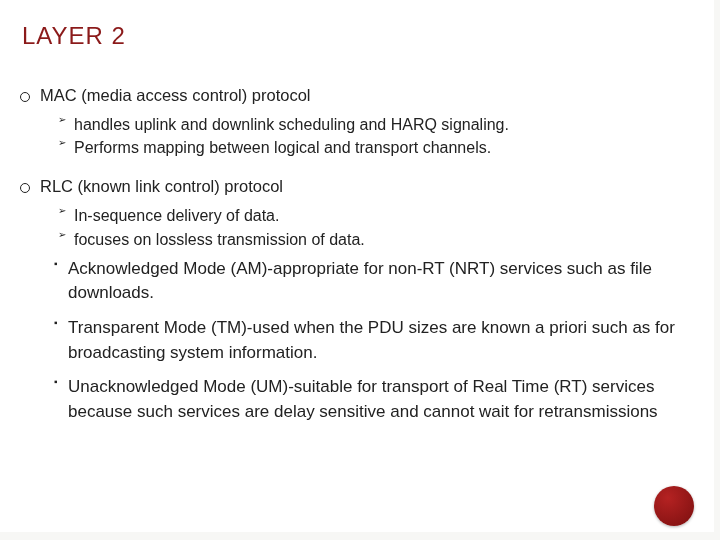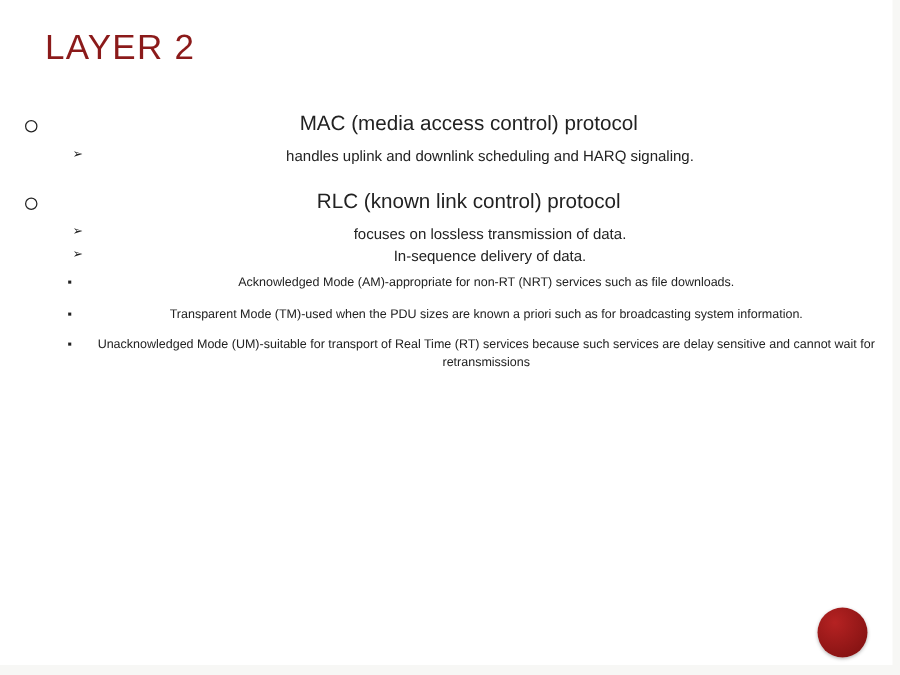--- a/index.html
+++ b/index.html
@@ -13,42 +13,42 @@
     overflow: hidden;
   }
   .slide {
     position: absolute;
     left: 0; top: 0; right: 0; bottom: 0;
     padding: 22px 10px 10px 22px;
   }
   .title {
     color: #8b1a1a;
     font-variant: small-caps;
-    font-size: 28px;
+    font-size: 24px;
     font-weight: 400;
     letter-spacing: 1px;
-    margin: 0 0 36px 14px;
+    margin: 0 0 36px 0;
   }
   ul.top { list-style: none; padding: 0; margin: 0 0 0 -2px; }
-  ul.top > li { padding-left: 20px; margin-bottom: 18px; position: relative; font-size: 16.5px; color: #222; text-align: center; }
+  ul.top > li { padding-left: 20px; margin-bottom: 18px; position: relative; font-size: 16.5px; color: #222; }
   ul.top > li::before {
     content: "";
     position: absolute; left: 0; top: 6px;
     width: 8px; height: 8px;
     border: 1.5px solid #222; border-radius: 50%;
   }
   ul.arrow { list-style: none; padding: 0; margin: 8px 0 0 18px; }
-  ul.arrow > li { position: relative; padding-left: 16px; font-size: 12px; color: #222; line-height: 1.45; }
+  ul.arrow > li { position: relative; padding-left: 16px; font-size: 16px; color: #222; line-height: 1.45; }
   ul.arrow > li::before {
     content: "\27A2"; 
     position: absolute; left: 0; top: 0;
     font-size: 10px; color: #222;
   }
   ul.square { list-style: none; padding: 0; margin: 6px 0 0 14px; }
-  ul.square > li { position: relative; padding-left: 14px; font-size: 10px; color: #222; line-height: 1.45; margin-bottom: 10px; }
+  ul.square > li { position: relative; padding-left: 14px; font-size: 17px; color: #222; line-height: 1.45; margin-bottom: 10px; }
   ul.square > li::before {
     content: "\25AA"; 
     position: absolute; left: 0; top: 0;
     font-size: 10px; color: #222;
   }
   .decor {
     position: absolute;
     right: 26px; bottom: 14px;
     width: 40px; height: 40px;
     background: radial-gradient(circle at 35% 30%, #b52222, #7a0f0f);
@@ -72,27 +72,28 @@
 <body>
 
 <div class="slide">
   <h1 class="title">LAYER 2</h1>
 
   <ul class="top">
     <li>
       <span>MAC (media access control) protocol</span>
       <ul class="arrow">
         <li>handles uplink and downlink scheduling and HARQ signaling.</li>
+        <li>Performs mapping between logical and transport channels.</li>
       </ul>
     </li>
     <li>
       <span>RLC (known link control) protocol</span>
       <ul class="arrow">
+        <li>In-sequence delivery of data.</li>
         <li>focuses on lossless transmission of data.</li>
-        <li>In-sequence delivery of data.</li>
       </ul>
       <ul class="square">
         <li>Acknowledged Mode (AM)-appropriate for non-RT (NRT) services such as file downloads.</li>
         <li>Transparent Mode (TM)-used when the PDU sizes are known a priori such as for broadcasting system information.</li>
         <li>Unacknowledged Mode (UM)-suitable for transport of Real Time (RT) services because such services are delay sensitive and cannot wait for retransmissions</li>
       </ul>
     </li>
   </ul>
 
   <div class="right-strip"></div>

